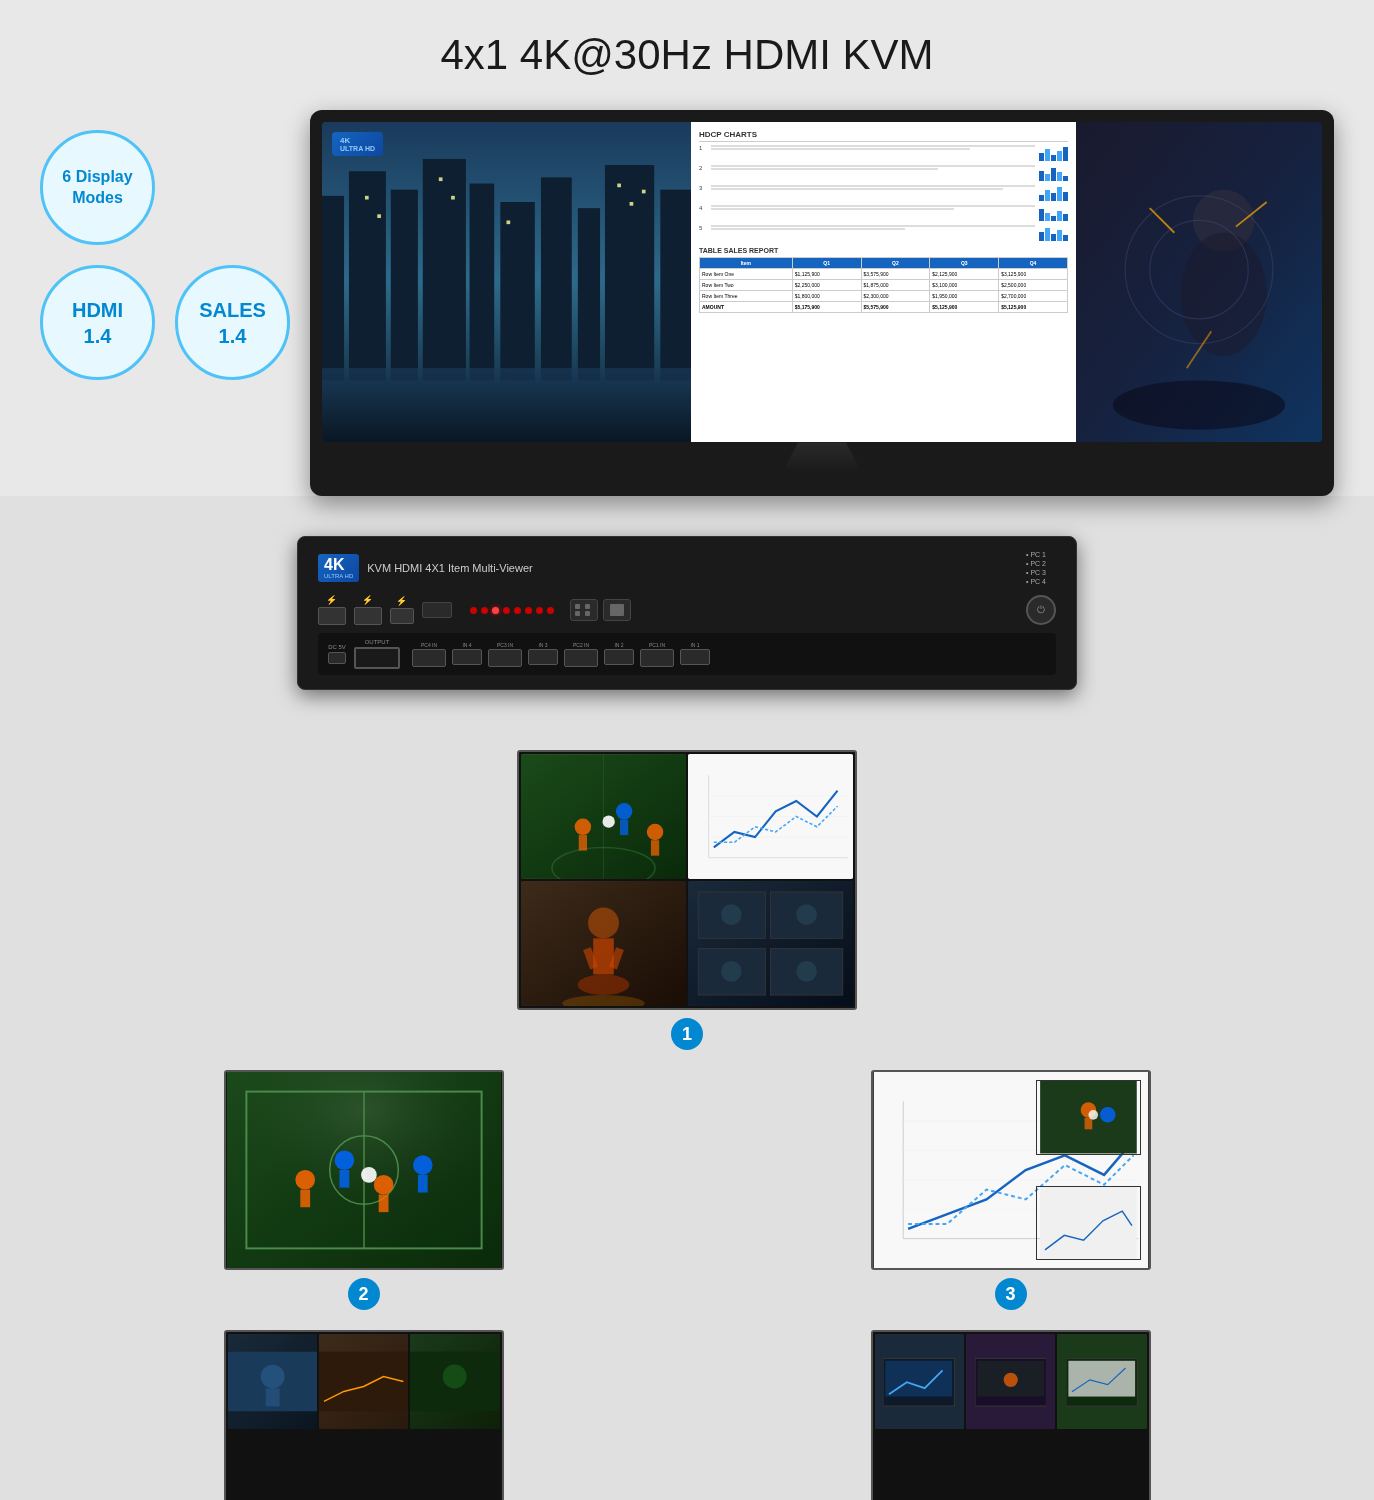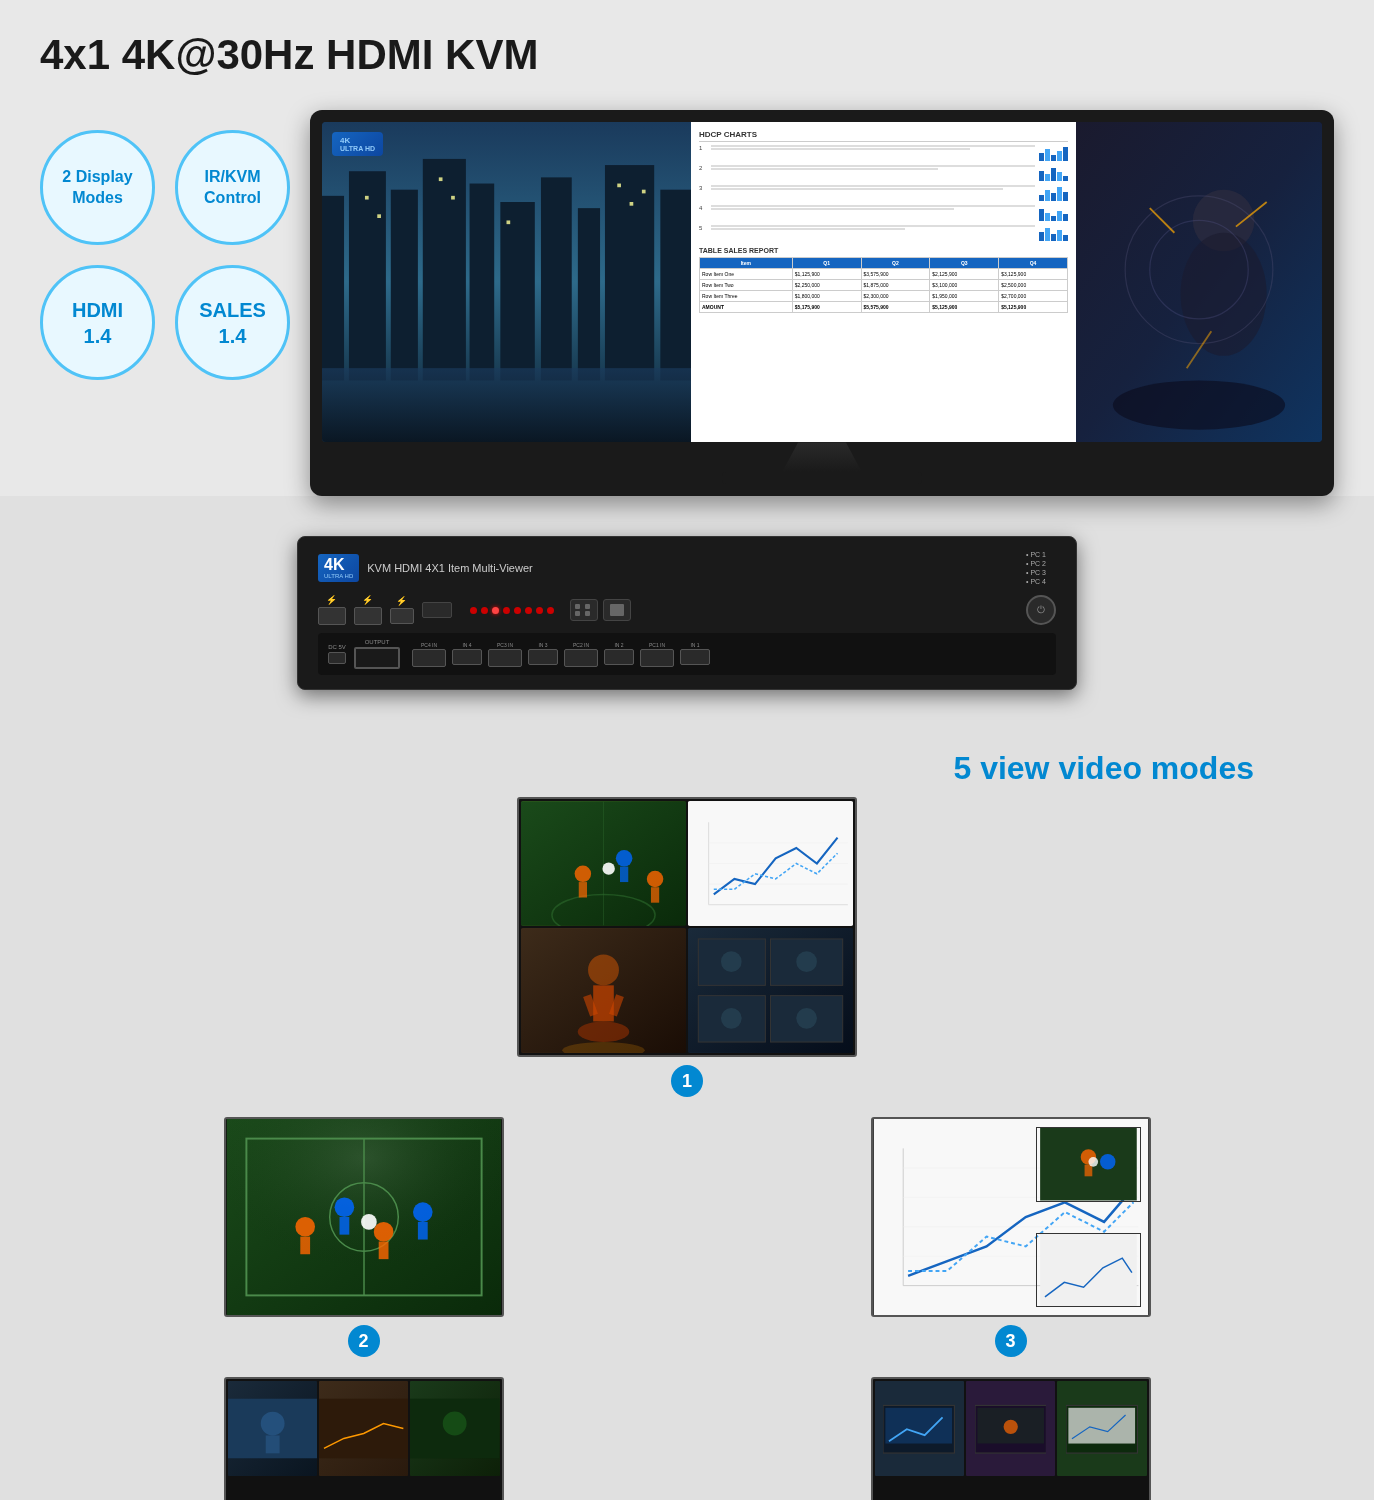--- a/index.html
+++ b/index.html
@@ -13,22 +13,23 @@
 
     
     .header-section {
       background: #e8e8e8;
       padding: 30px 40px 0 40px;
       display: flex;
       flex-direction: column;
     }
 
     .main-title {
+      text-align: center;
       font-size: 42px;
-      font-weight: bold;
+      font-weight: normal;
       color: #1a1a1a;
       line-height: 1.2;
       margin-bottom: 30px;
     }
 
     .hero-row {
       display: flex;
       align-items: flex-start;
       gap: 20px;
     }
@@ -317,26 +318,22 @@
 <div class="header-section">
   <h1 class="main-title">
     <span>4x1 4K@30Hz HDMI KVM</span><br>
   </h1>
 
   <div class="hero-row">
 
     <div class="feature-badges">
       <div class="badges-row">
         <div class="badge-circle">
-          <span>2 Display</span>
+          <span>6 Display</span>
           <span>Modes</span>
-        </div>
-        <div class="badge-circle">
-          <span>IR/KVM</span>
-          <span>Control</span>
         </div>
       </div>
       <div class="badges-row">
         <div class="badge-circle large-text">
           <span>HDMI</span>
           <span>1.4</span>
         </div>
         <div class="badge-circle large-text">
           <span>SALES</span>
           <span>1.4</span>
@@ -657,23 +654,20 @@
         <div style="display:flex;flex-direction:column;align-items:center;gap:1px;">
           <span style="color:#888;font-size:5px;">IN 1</span>
           <div style="width:30px;height:16px;background:#2a2a2a;border:1px solid #555;border-radius:2px;"></div>
         </div>
       </div>
     </div>
   </div>
 </div>
 
 <div class="modes-section">
-  <div style="display:flex;justify-content:flex-end;align-items:flex-start;margin-bottom:10px;">
-    <h2 style="color:#0288d1;font-size:32px;font-weight:bold;padding-right:80px;">5 view video modes</h2>
-  </div>
 
   <div style="display:flex;justify-content:center;margin-bottom:20px;">
     <div class="mode-item">
       <div class="mode-screen large">
         <div class="quad-grid">
 
           <div class="quad-cell sports">
             <svg width="100%" height="100%" viewBox="0 0 160 120">
               <defs>
                 <linearGradient id="sportsG" x1="0" y1="0" x2="1" y2="1">

